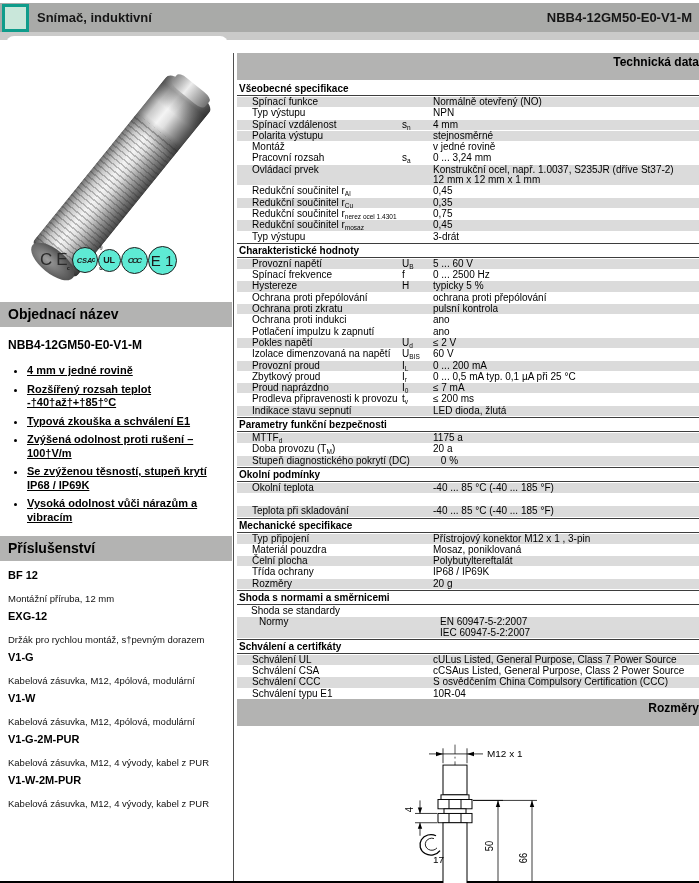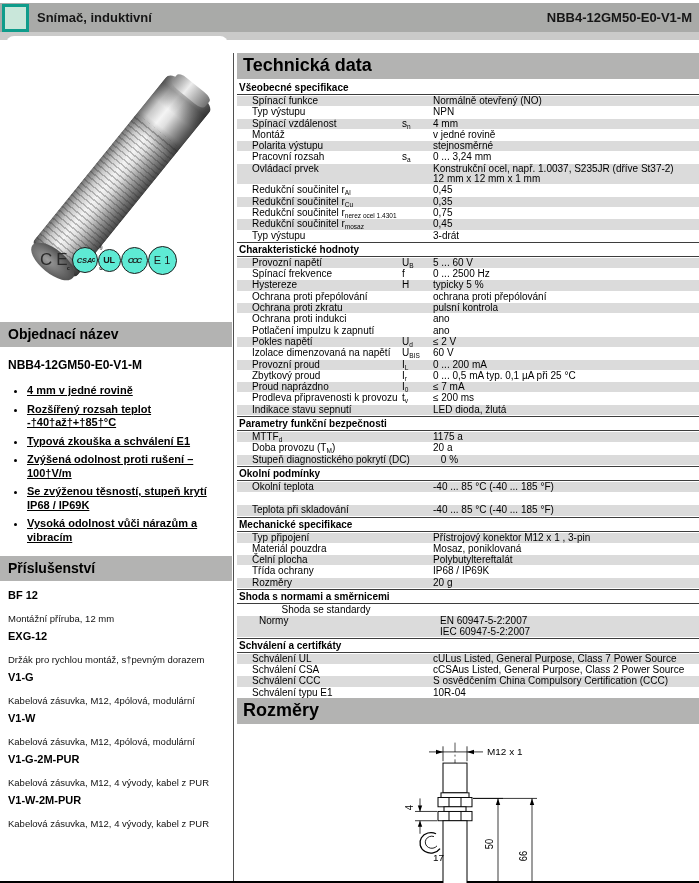--- a/index.html
+++ b/index.html
@@ -26,45 +26,45 @@
   .cyl::before{content:'';position:absolute;left:-10px;top:2px;width:24px;height:52px;border-radius:50%;
        background:radial-gradient(ellipse at 42% 40%, #9d9d9d, #5a5a5a 60%, #343434 95%);}
   .cyl::after{content:'';position:absolute;right:-5px;top:7px;width:15px;height:42px;border-radius:4px/10px;
        background:linear-gradient(180deg,#8a8a8a,#ededed 40%,#6f6f6f);}
   .logos{position:absolute;left:34px;top:204px;width:196px;height:40px;display:flex;align-items:center;}
   .logo-ce{font-size:17px;letter-spacing:4px;color:#2a2a2a;font-weight:normal;}
   .badge{border:1.6px solid #1c1c1c;border-radius:50%;display:flex;align-items:center;justify-content:center;color:#1c1c1c;position:relative;background:#5eead4;}
   .badge-csa{width:24px;height:24px;font-weight:bold;font-size:7.5px;font-style:italic;}
   .badge-ul{width:21px;height:21px;font-weight:bold;font-size:9px;}
   .badge-ccc{width:25px;height:25px;font-weight:bold;font-size:8px;letter-spacing:-1.5px;font-style:italic;}
-  .badge-e1{width:27px;height:27px;font-size:11px;}
+  .badge-e1{width:27px;height:27px;font-size:15px;}
   .mini{position:absolute;font-size:5.5px;font-style:normal;font-weight:bold;}
   .mini.c-l{left:-6px;bottom:1px;} .mini.us-r{right:-9px;bottom:1px;} .mini.r-t{right:-6px;top:-3px;font-size:5px;}
   .ul-c{position:absolute;left:-7px;top:6px;font-size:6.5px;font-weight:bold;}
   .ul-us{position:absolute;right:-11px;top:8px;font-size:6.5px;font-weight:bold;}
 
-  .left-flow{position:absolute;left:0;top:322px;width:232px;}
+  .left-flow{position:absolute;left:0;top:302px;width:232px;}
   .side-header{background:#b3b3b2;font-weight:bold;font-size:14px;padding:4px 0 5px 8px;color:#000;}
   .order-code{font-weight:bold;font-size:12px;margin:11px 0 12px 8px;}
   ul.features{margin:0 0 12px 0;padding:0 4px 0 27px;font-weight:bold;font-size:11px;line-height:13.5px;text-decoration:underline;}
   ul.features li{margin-bottom:5px;}
   .accessories{margin:8px 0 0 8px;}
   .acc-name{font-weight:bold;font-size:11px;margin-top:6px;}
   .acc-desc{font-size:9.5px;margin-top:12px;color:#111;}
 
   
   .right-col{position:absolute;left:237px;top:53px;width:462px;}
-  .main-header{background:#b3b3b2;font-weight:bold;font-size:18px;padding:2px 0 3px 6px;}
+  .main-header{background:#b3b3b2;font-weight:bold;font-size:12px;padding:2px 0 11px 6px;text-align:right;}
   .tech-table{margin-top:2px;}
   .sec-header{font-weight:bold;font-size:10px;padding:1px 0 1px 2px;border-bottom:1px solid #3d3d3d;}
   .sec + .sec .sec-header{border-top:1px solid #3d3d3d;margin-top:1px;}
   .row{display:flex;font-size:10px;line-height:10.3px;border-top:1px solid #fff;min-height:10.3px;align-items:flex-start;}
   .row.shaded{background:#dbdbdb;}
   .c-label{flex:0 0 150px;padding-left:15px;white-space:nowrap;}
-  .c-label.ind1{padding-left:14px;text-align:center;} .c-label.ind2{padding-left:22px;}
+  .c-label.ind1{padding-left:14px;} .c-label.ind2{padding-left:22px;}
   .c-sym{flex:0 0 31px;}
   .c-val{flex:1 1 auto;padding-right:2px;}
   sub{font-size:6.5px;vertical-align:-2px;line-height:0;}
   .dims-wrap{margin-top:0;}
   svg text{font-family:"Liberation Sans",sans-serif;font-size:10px;fill:#000;}
 </style>
 </head>
 <body>
 
 <div class="page">
@@ -149,32 +149,32 @@
               <div>NPN</div>
             </div>
           </div>
           <div class="row shaded">
             <div class="c-label">Spínací vzdálenost</div>
             <div class="c-sym">s<sub>n</sub></div>
             <div class="c-val">
               <div>4 mm</div>
             </div>
           </div>
+          <div class="row shaded">
+            <div class="c-label">Polarita výstupu</div>
+            <div class="c-sym"></div>
+            <div class="c-val">
+              <div>stejnosměrné</div>
+            </div>
+          </div>
           <div class="row">
             <div class="c-label">Montáž</div>
             <div class="c-sym"></div>
             <div class="c-val">
               <div>v jedné rovině</div>
-            </div>
-          </div>
-          <div class="row shaded">
-            <div class="c-label">Polarita výstupu</div>
-            <div class="c-sym"></div>
-            <div class="c-val">
-              <div>stejnosměrné</div>
             </div>
           </div>
           <div class="row">
             <div class="c-label">Pracovní rozsah</div>
             <div class="c-sym">s<sub>a</sub></div>
             <div class="c-val">
               <div>0 ... 3,24 mm</div>
             </div>
           </div>
           <div class="row shaded">

